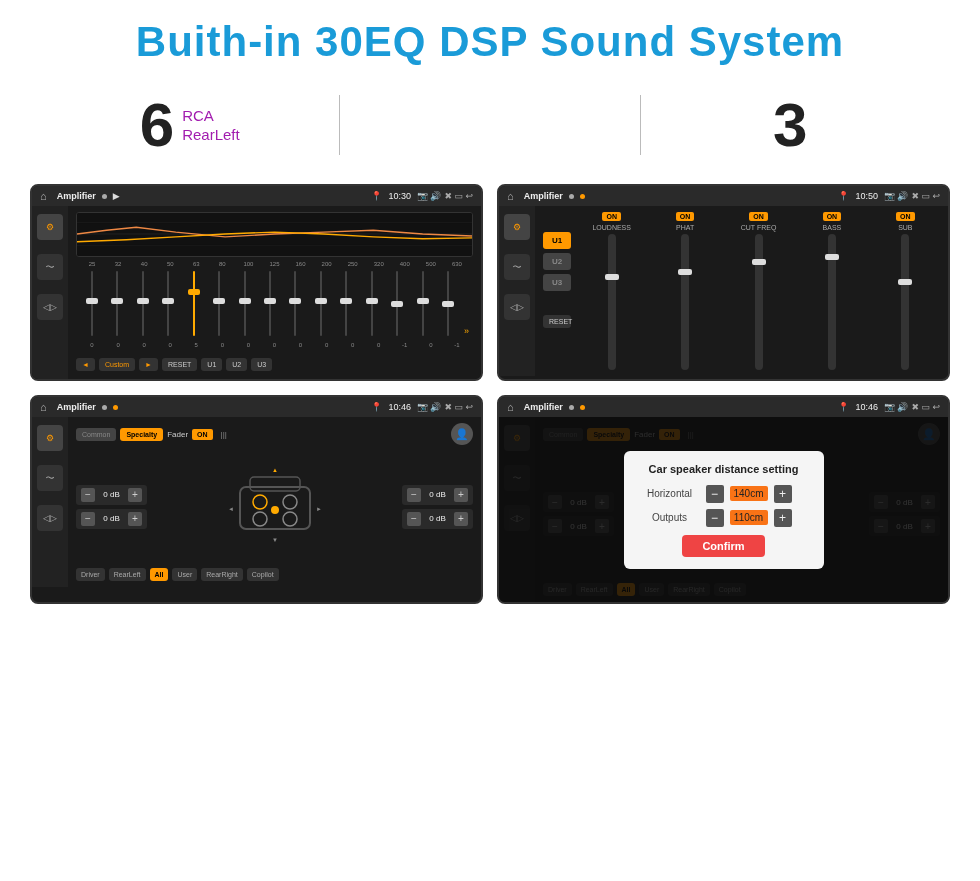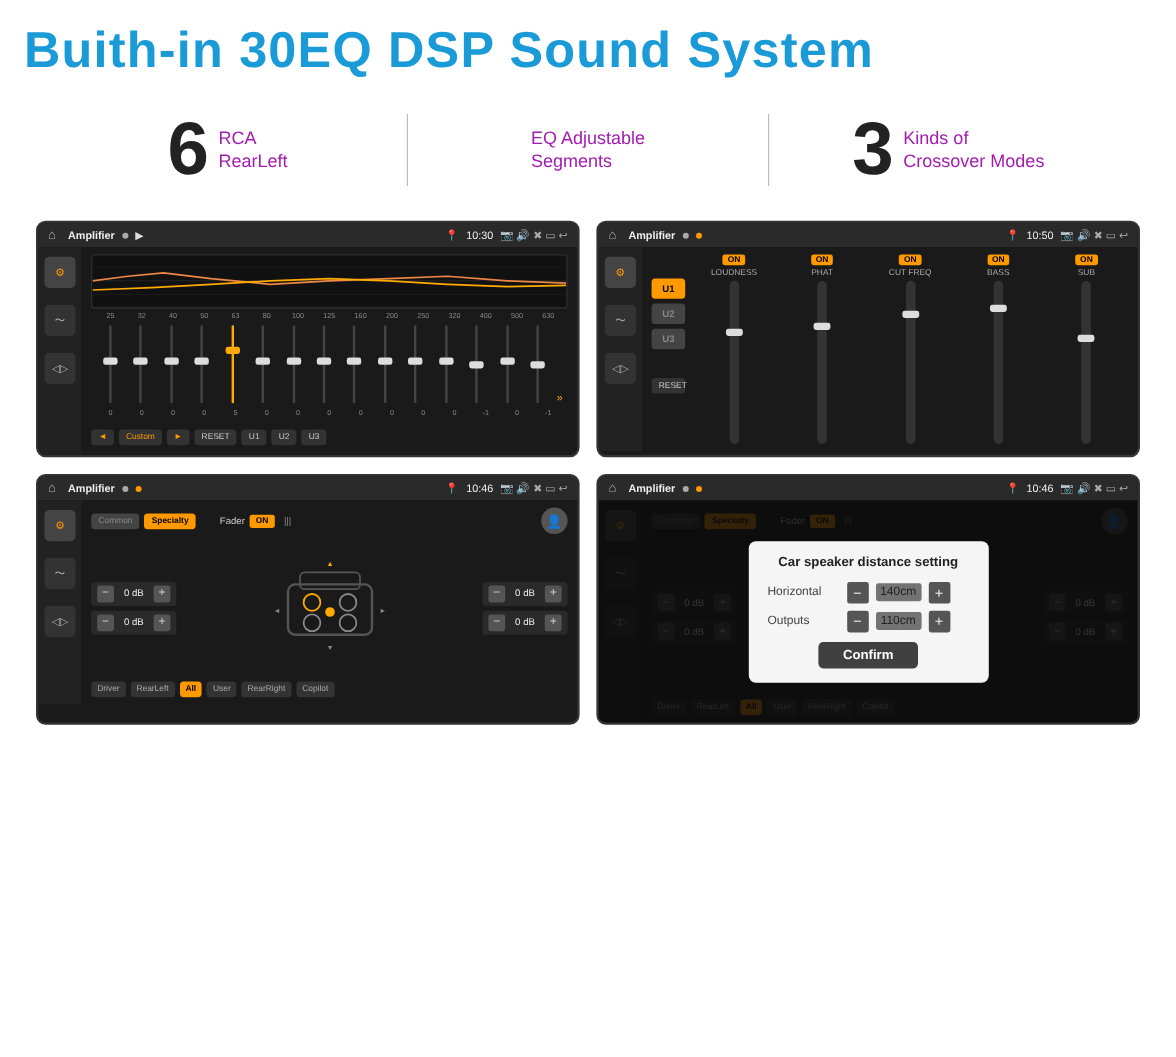--- a/index.html
+++ b/index.html
@@ -6,20 +6,21 @@
     body {
       width: 980px;
       min-height: 881px;
       background: #ffffff;
       font-family: Arial, sans-serif;
       overflow-x: hidden;
     }
 
     
     .page-header {
+      text-align: center;
       padding: 18px 20px 10px;
     }
     .main-title {
       font-size: 42px;
       font-weight: 900;
       color: #1a9bd8;
       letter-spacing: 1px;
     }
 
     
@@ -288,21 +289,21 @@
     }
     .tab-btn {
       background: #444;
       color: #888;
       border: none;
       border-radius: 3px;
       font-size: 7px;
       padding: 3px 6px;
     }
     .tab-btn.active { background: #f90; color: #000; font-weight: bold; }
-    .fader-label { font-size: 8px; color: #ccc; margin-left: 16px; }
+    .fader-label { font-size: 8px; color: #ccc; margin-left: 0; }
     .on-toggle { background: #f90; color: #000; font-size: 7px; font-weight: bold; padding: 2px 5px; border-radius: 2px; }
     .spacer-flex { flex: 1; }
     .person-icon {
       width: 22px; height: 22px; background: #555; border-radius: 50%;
       display: flex; align-items: center; justify-content: center; font-size: 11px; color: #aaa;
     }
     .fader-middle {
       display: flex;
       gap: 6px;
       align-items: center;
@@ -373,35 +374,36 @@
     .dialog-row {
       display: flex;
       align-items: center;
       gap: 6px;
       margin-bottom: 6px;
     }
     .dialog-label {
       font-size: 10px;
       color: #444;
       width: 60px;
+      text-align: center;
     }
     .dialog-minus {
       width: 18px; height: 18px; background: #555; border-radius: 2px;
       display: flex; align-items: center; justify-content: center; font-size: 12px; color: #eee;
     }
     .dialog-value {
       font-size: 10px; color: #222; min-width: 38px; text-align: center;
-      background: #737373; padding: 2px 4px; border-radius: 2px;
+      background: #f97316; padding: 2px 4px; border-radius: 2px;
     }
     .dialog-plus {
       width: 18px; height: 18px; background: #555; border-radius: 2px;
       display: flex; align-items: center; justify-content: center; font-size: 12px; color: #eee;
     }
     .dialog-confirm {
-      background: #404040;
+      background: #ef4444;
       color: #fff;
       border: none;
       border-radius: 4px;
       font-size: 11px;
       padding: 5px 20px;
       display: block;
       margin: 8px auto 0;
       cursor: pointer;
       font-weight: bold;
     }
@@ -419,32 +421,24 @@
 <div class="stats-row">
   <div class="stat-item">
     <span class="stat-number">6</span>
     <span class="stat-text">
       <span>RCA</span><br>
       <span>RearLeft</span>
     </span>
   </div>
   <div class="stat-divider"></div>
   <div class="stat-item">
-    <span class="stat-text">
-      <span>EQ Adjustable</span><br>
-      <span>Segments</span>
-    </span>
   </div>
   <div class="stat-divider"></div>
   <div class="stat-item">
     <span class="stat-number">3</span>
-    <span class="stat-text">
-      <span>Kinds of</span><br>
-      <span>Crossover Modes</span>
-    </span>
   </div>
 </div>
 
 <div class="screenshots-grid">
 
   <div class="screen-card">
     <div class="status-bar">
       <span class="home-icon">⌂</span>
       <span class="app-title">Amplifier</span>
       <span class="dot"></span>

